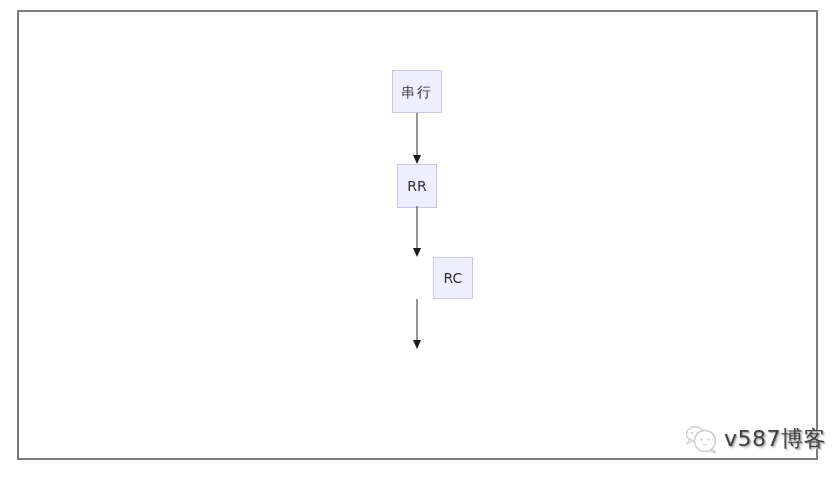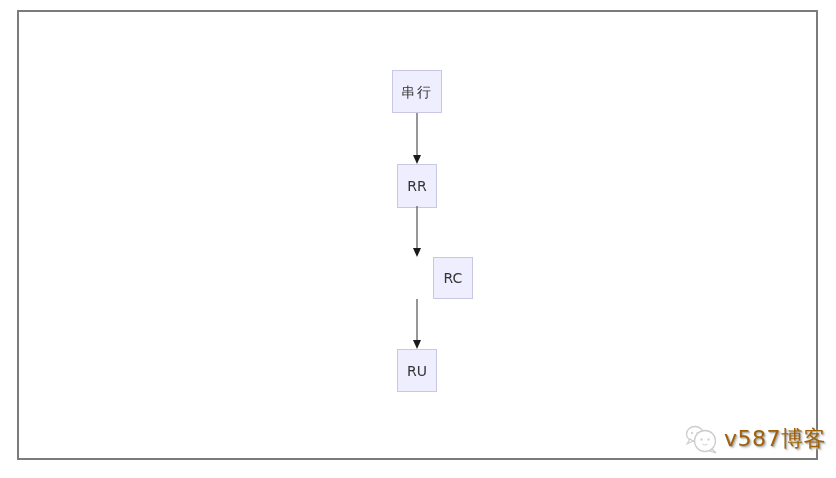--- a/index.html
+++ b/index.html
@@ -52,21 +52,21 @@
     position: absolute;
     left: 684px;
     top: 422px;
     height: 34px;
     display: flex;
     align-items: center;
     gap: 4px;
   }
   .watermark-text {
     font-size: 22px;
-    color: #a16207;
+    color: #404040;
     text-shadow: 1px 1px 1px #a8a8a8, 2px 2px 2px #cfcfcf;
     white-space: nowrap;
     letter-spacing: 0.5px;
   }
 </style>
 </head>
 <body>
 
 <div id="screen">
 
@@ -77,23 +77,20 @@
   </div>
 
   <div class="flow-node node-rr">
     <span>RR</span>
   </div>
 
   <div class="flow-node node-rc">
     <span>RC</span>
   </div>
 
-  <div class="flow-node node-ru">
-    <span>RU</span>
-  </div>
 
   <svg class="arrows-overlay" viewBox="0 0 836 478" xmlns="http://www.w3.org/2000/svg">
     <defs>
       <marker id="arrowhead" markerWidth="9" markerHeight="8" refX="7" refY="4" orient="auto" markerUnits="userSpaceOnUse">
         <path d="M0,0 L9,4 L0,8 z" fill="#1a1a1a"></path>
       </marker>
     </defs>
     <line x1="417" y1="113" x2="417" y2="162" stroke="#6b6b6b" stroke-width="1.4" marker-end="url(#arrowhead)"></line>
     <line x1="417" y1="206" x2="417" y2="255" stroke="#6b6b6b" stroke-width="1.4" marker-end="url(#arrowhead)"></line>
     <line x1="417" y1="299" x2="417" y2="347" stroke="#6b6b6b" stroke-width="1.4" marker-end="url(#arrowhead)"></line>

